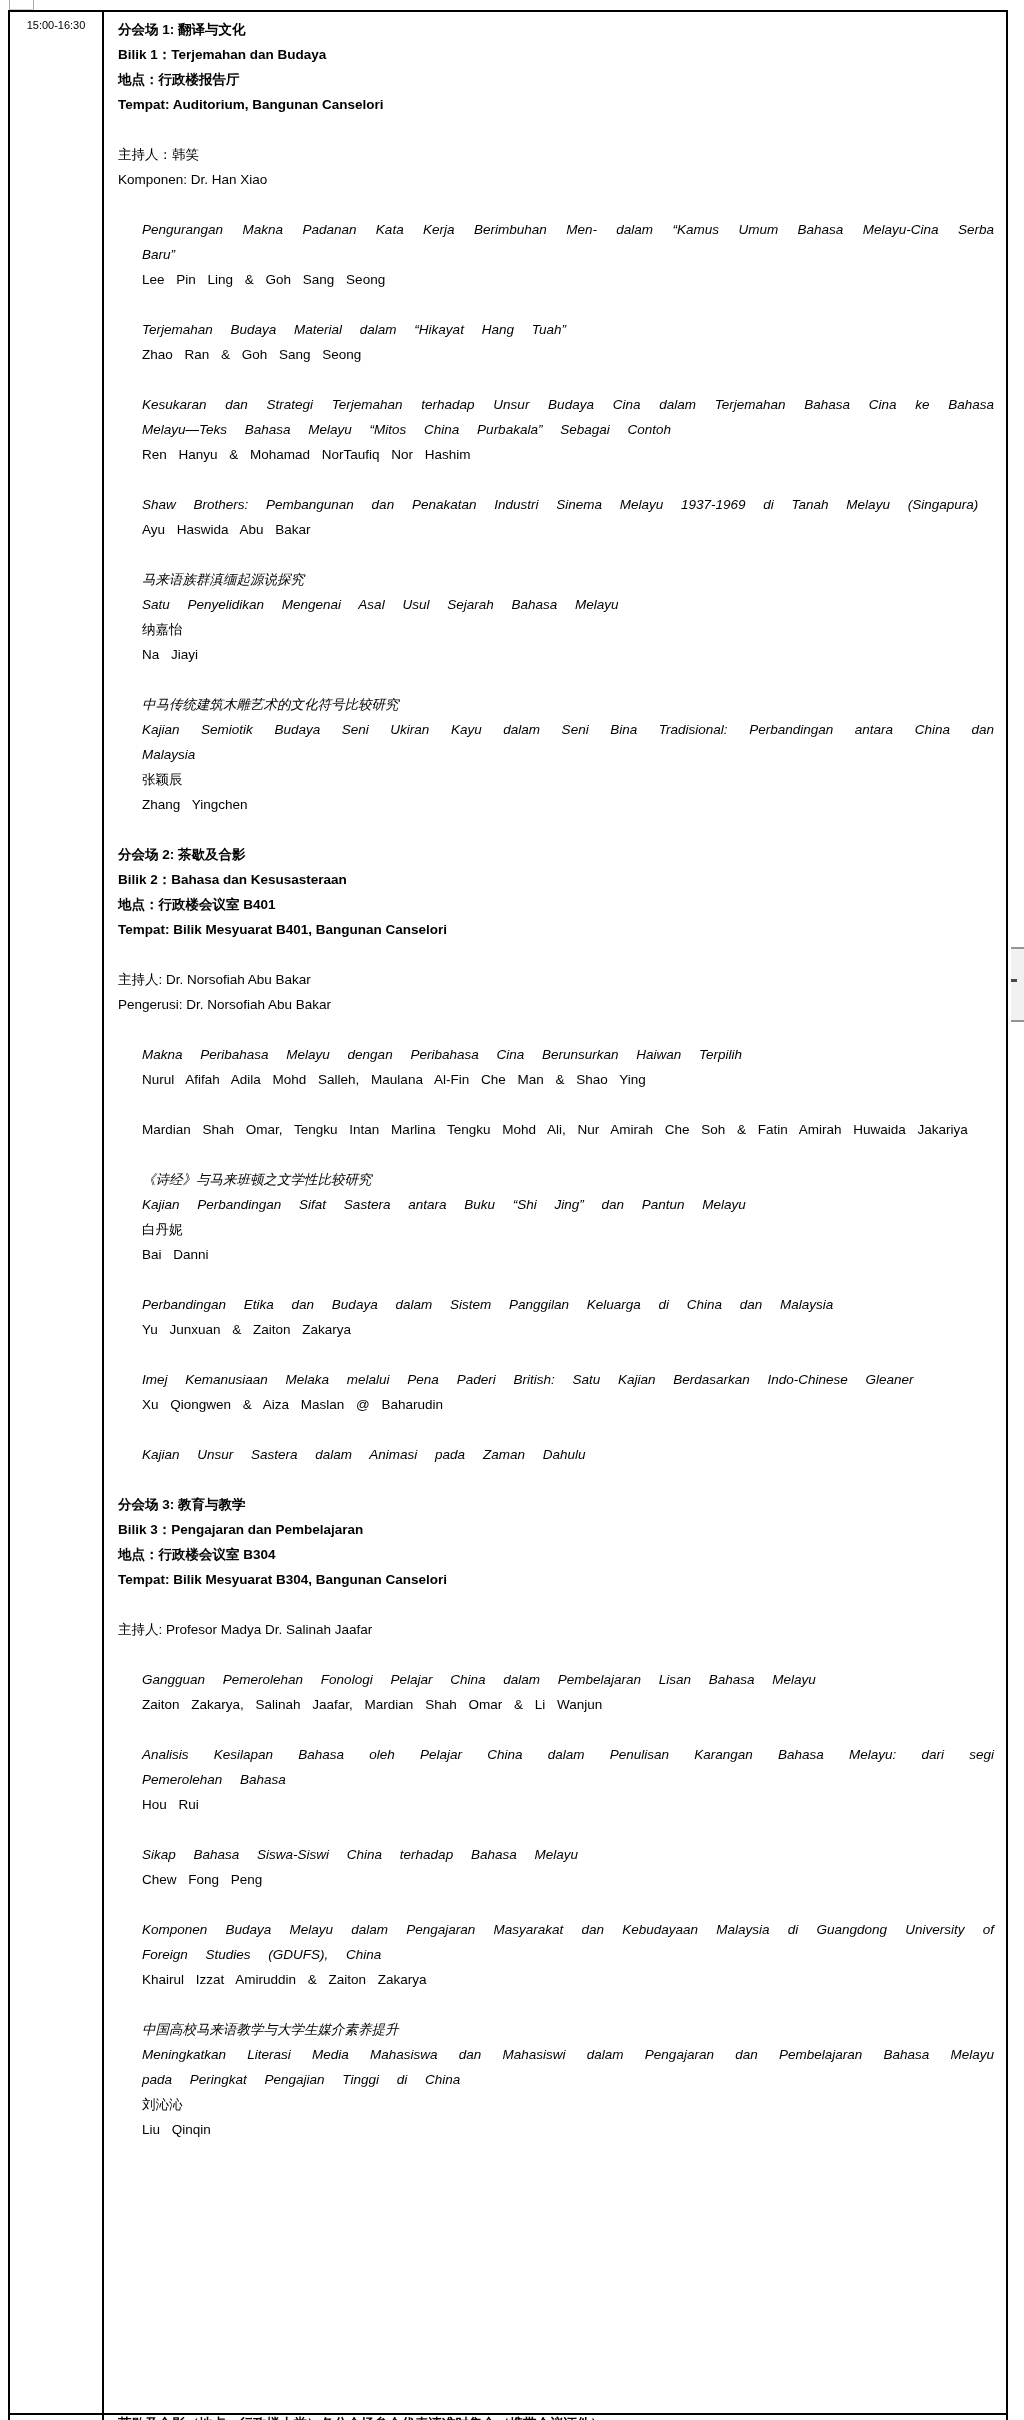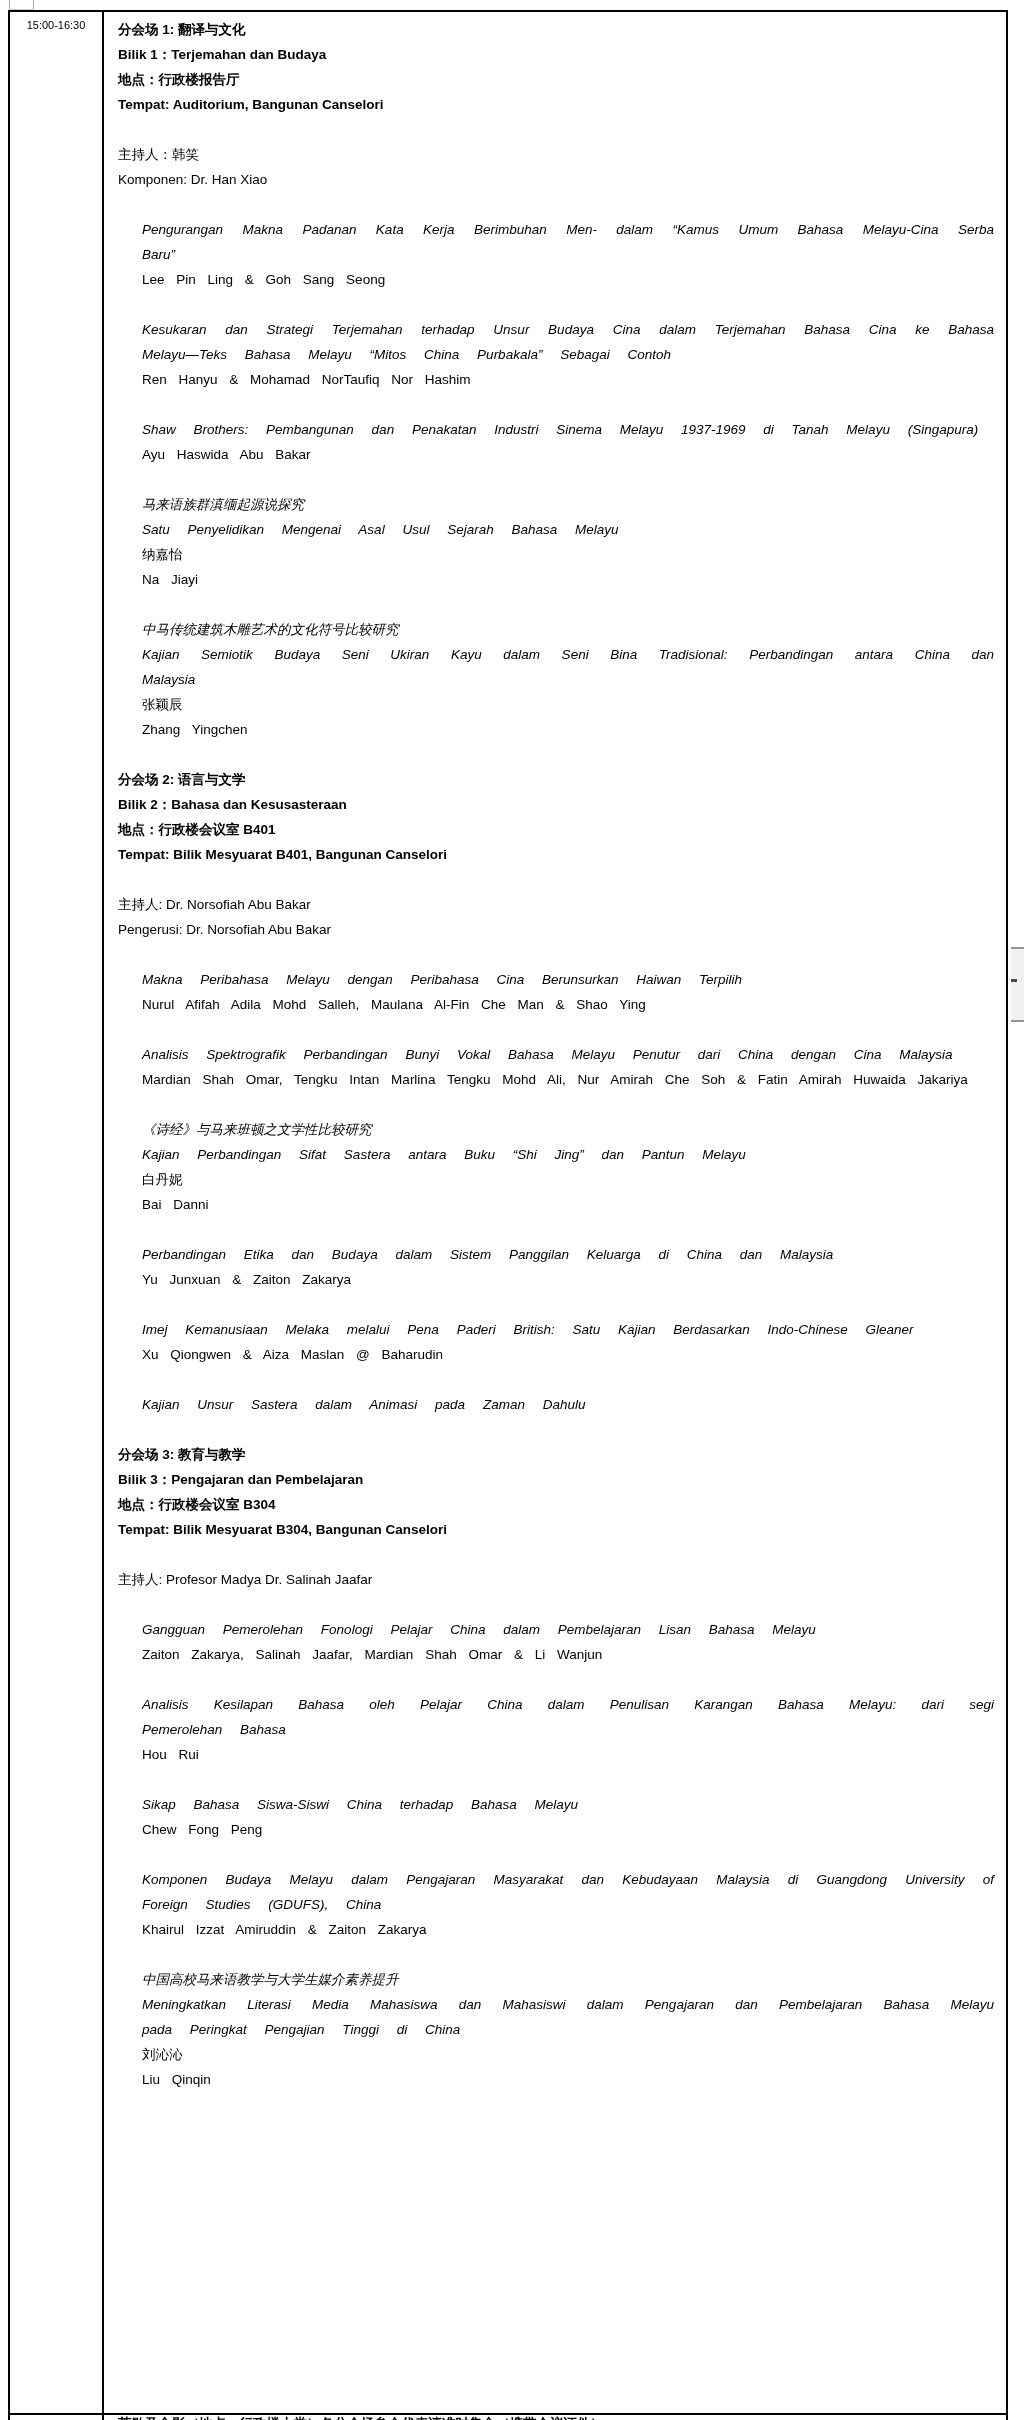--- a/index.html
+++ b/index.html
@@ -80,20 +80,24 @@
         </div>
         <div class="chairs">
           <p>主持人：韩笑</p>
           <p>Komponen: Dr. Han Xiao</p>
         </div>
         <div class="paper">
           <p class="t">Pengurangan Makna Padanan Kata Kerja Berimbuhan Men- dalam “Kamus Umum Bahasa Melayu-Cina Serba Baru”</p>
           <p class="a">Lee Pin Ling &amp; Goh Sang Seong</p>
         </div>
         <div class="paper">
+          <p class="t">Terjemahan Budaya Material dalam “Hikayat Hang Tuah”</p>
+          <p class="a">Zhao Ran &amp; Goh Sang Seong</p>
+        </div>
+        <div class="paper">
           <p class="t">Kesukaran dan Strategi Terjemahan terhadap Unsur Budaya Cina dalam Terjemahan Bahasa Cina ke Bahasa Melayu—Teks Bahasa Melayu “Mitos China Purbakala” Sebagai Contoh</p>
           <p class="a">Ren Hanyu &amp; Mohamad NorTaufiq Nor Hashim</p>
         </div>
         <div class="paper">
           <p class="t">Shaw Brothers: Pembangunan dan Penakatan Industri Sinema Melayu 1937-1969 di Tanah Melayu (Singapura)</p>
           <p class="a">Ayu Haswida Abu Bakar</p>
         </div>
         <div class="paper">
           <p class="t-zh">马来语族群滇缅起源说探究</p>
           <p class="t">Satu Penyelidikan Mengenai Asal Usul Sejarah Bahasa Melayu</p>
@@ -103,35 +107,34 @@
         <div class="paper">
           <p class="t-zh">中马传统建筑木雕艺术的文化符号比较研究</p>
           <p class="t">Kajian Semiotik Budaya Seni Ukiran Kayu dalam Seni Bina Tradisional: Perbandingan antara China dan Malaysia</p>
           <p class="a">张颖辰</p>
           <p class="a">Zhang Yingchen</p>
         </div>
       </section>
 
       <section class="session">
         <div class="session-header">
-          <p class="b">分会场 2: 语言与文学</p>
+          <p class="b">分会场 2: 茶歇及合影</p>
           <p class="b">Bilik 2：Bahasa dan Kesusasteraan</p>
           <p class="b">地点：行政楼会议室 B401</p>
           <p class="b">Tempat: Bilik Mesyuarat B401, Bangunan Canselori</p>
         </div>
         <div class="chairs">
           <p>主持人: Dr. Norsofiah Abu Bakar</p>
           <p>Pengerusi: Dr. Norsofiah Abu Bakar</p>
         </div>
         <div class="paper">
           <p class="t">Makna Peribahasa Melayu dengan Peribahasa Cina Berunsurkan Haiwan Terpilih</p>
           <p class="a">Nurul Afifah Adila Mohd Salleh, Maulana Al-Fin Che Man &amp; Shao Ying</p>
         </div>
         <div class="paper">
-          <p class="t">Analisis Spektrografik Perbandingan Bunyi Vokal Bahasa Melayu Penutur dari China dengan Cina Malaysia</p>
           <p class="a">Mardian Shah Omar, Tengku Intan Marlina Tengku Mohd Ali, Nur Amirah Che Soh &amp; Fatin Amirah Huwaida Jakariya</p>
         </div>
         <div class="paper">
           <p class="t-zh">《诗经》与马来班顿之文学性比较研究</p>
           <p class="t">Kajian Perbandingan Sifat Sastera antara Buku “Shi Jing” dan Pantun Melayu</p>
           <p class="a">白丹妮</p>
           <p class="a">Bai Danni</p>
         </div>
         <div class="paper">
           <p class="t">Perbandingan Etika dan Budaya dalam Sistem Panggilan Keluarga di China dan Malaysia</p>

